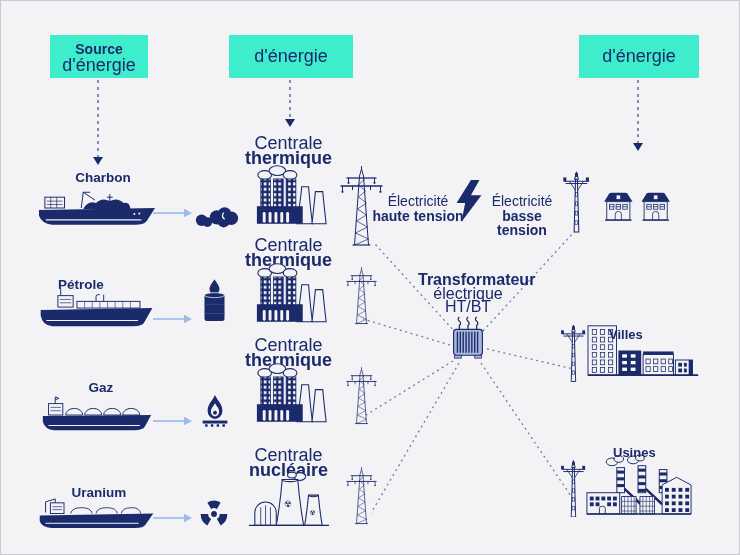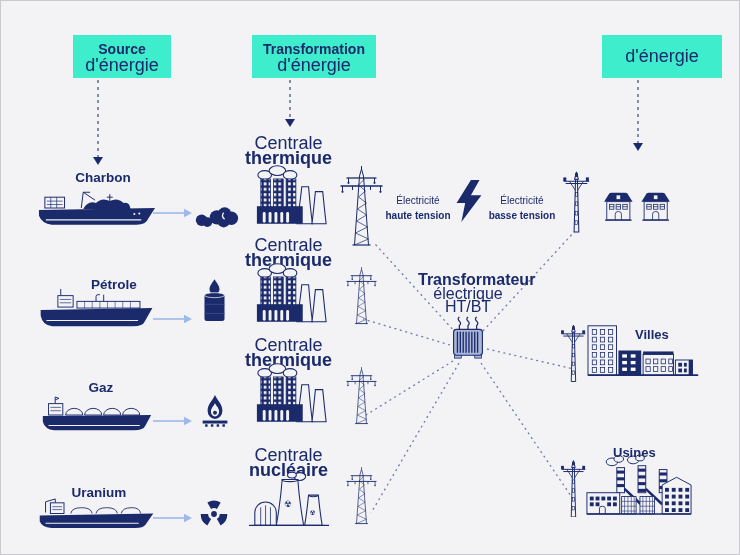--- a/index.html
+++ b/index.html
@@ -1,30 +1,30 @@
 <!DOCTYPE html>
 <html><head>
 <meta charset="utf-8">
 <style>
   html,body{margin:0;padding:0;background:#e9e9ec;}
   .canvas{position:relative;width:740px;height:555px;background:#f3f3f6;border:1px solid #c9c9ce;
           box-sizing:border-box;font-family:"Liberation Sans",sans-serif;color:#1b2a6b;overflow:hidden;}
   .abs{position:absolute;}
   .hdr{background:#3eedcb;display:flex;flex-direction:column;align-items:center;justify-content:center;
-       text-align:center;z-index:3;margin-left:23px;}
+       text-align:center;z-index:3;}
   .hdr .l1{font-weight:bold;font-size:14px;line-height:17px;}
   .hdr .l2{font-size:18px;line-height:15px;}
   .vdash{width:2px;background:repeating-linear-gradient(to bottom,#828dae 0 3px,transparent 3px 6.8px);z-index:1;}
   .ahead{width:0;height:0;border-left:5px solid transparent;border-right:5px solid transparent;
          border-top:8px solid #1b2a6b;z-index:1;}
   .lbl{text-align:center;z-index:2;}
   .b{font-weight:bold;}
   .src-label{font-size:13.5px;font-weight:bold;line-height:15px;}
   .plant-label{font-size:18px;line-height:15px;}
-  .elec{font-size:10px;line-height:14.5px;}
+  .elec{font-size:14px;line-height:14.5px;}
   .transfo{font-size:16px;line-height:13.5px;}
   .cons-label{font-size:13px;line-height:15px;}
   svg{display:block;}
   .ic{z-index:2;}
   .lines{z-index:1;}
 </style>
 </head>
 <body>
 
 <div class="canvas">
@@ -119,21 +119,20 @@
       <path d="M486,348 L573,368"></path>
       <path d="M480,362 L572,498"></path>
     </g>
   </svg>
 
   <div class="abs hdr" style="left:49px;top:34px;width:98px;height:43px">
     <div class="l1">Source</div>
     <div class="l2">d'énergie</div>
   </div>
   <div class="abs hdr" style="left:228px;top:34px;width:124px;height:43px">
-    <div class="l1">Transformation</div>
     <div class="l2">d'énergie</div>
   </div>
   <div class="abs hdr" style="left:578px;top:34px;width:120px;height:43px">
     <div class="l2">d'énergie</div>
   </div>
 
   <div class="abs vdash" style="left:96px;top:79px;height:77px"></div>
   <div class="abs ahead" style="left:92px;top:156px"></div>
   <div class="abs vdash" style="left:288px;top:79px;height:39px"></div>
   <div class="abs ahead" style="left:284px;top:118px"></div>
@@ -162,21 +161,21 @@
       <circle cx="10" cy="22" r="6"></circle>
         <circle cx="16" cy="24" r="5"></circle>
       <circle cx="26" cy="19" r="7.5"></circle>
         <circle cx="34" cy="15.5" r="7"></circle>
         <circle cx="41" cy="20" r="7"></circle>
         <circle cx="33" cy="23" r="6.5"></circle>
     </g>
     <path d="M33,14 Q30,18 34,21" stroke="#f3f3f6" stroke-width="1.4" fill="none"></path>
   </svg>
 
-  <div class="abs lbl src-label" style="left:63px;top:276px;width:100px">Pétrole</div>
+  <div class="abs lbl src-label" style="left:30px;top:276px;width:100px">Pétrole</div>
   <svg class="abs ic" style="left:36px;top:287px" width="120" height="42" viewBox="0 0 122 44">
     <g stroke="#1b2a6b" fill="none" stroke-width="1">
       <path d="M23,8 V1"></path>
       <rect x="20" y="8" width="16" height="12" fill="#f3f3f6"></rect>
       <path d="M22,12 H34 M22,15.5 H34" stroke-width="0.7"></path>
       <rect x="40" y="14" width="66" height="7" fill="#f3f3f6"></rect>
       <path d="M48,14 V21 M56,14 V21 M64,14 V21 M72,14 V21 M80,14 V21 M88,14 V21 M96,14 V21" stroke-width="0.6"></path>
       <path d="M60,14 V9 Q60,7 62,7 H64 M68,14 V7"></path>
     </g>
     <path d="M2,23 L119,21 L111,35 Q109,40 99,40 L14,40 Q4,39 2,29 Z" fill="#1b2a6b"></path>
@@ -336,21 +335,21 @@
       <use href="#sym-pole" width="32" height="66"></use>
     </svg>
   <svg class="abs ic" style="left:602px;top:190px" width="68" height="32" viewBox="0 0 76 36">
     <use href="#sym-house" width="34" height="36" x="0" y="0"></use>
     <use href="#sym-house" width="34" height="36" x="42" y="0"></use>
   </svg>
 
   <svg class="abs ic" style="left:557px;top:319px" width="30" height="63">
       <use href="#sym-pole" width="30" height="63"></use>
     </svg>
-  <div class="abs lbl cons-label" style="left:634px;top:326px;width:58;z-index:3">
+  <div class="abs lbl cons-label" style="left:608px;top:326px;width:58;z-index:3">
     <div class="b">Villes</div>
   </div>
   <svg class="abs ic" style="left:585px;top:321px" width="118" height="57" viewBox="0 0 124 60">
     <rect x="2" y="4" width="30" height="52" fill="#f3f3f6" stroke="#1b2a6b" stroke-width="1"></rect>
     <g fill="none" stroke="#1b2a6b" stroke-width="0.8">
       <rect x="6.5" y="8" width="4.5" height="5"></rect>
         <rect x="15" y="8" width="4.5" height="5"></rect>
         <rect x="23.5" y="8" width="4.5" height="5"></rect>
       <rect x="6.5" y="16" width="4.5" height="5"></rect>
         <rect x="15" y="16" width="4.5" height="5"></rect>

